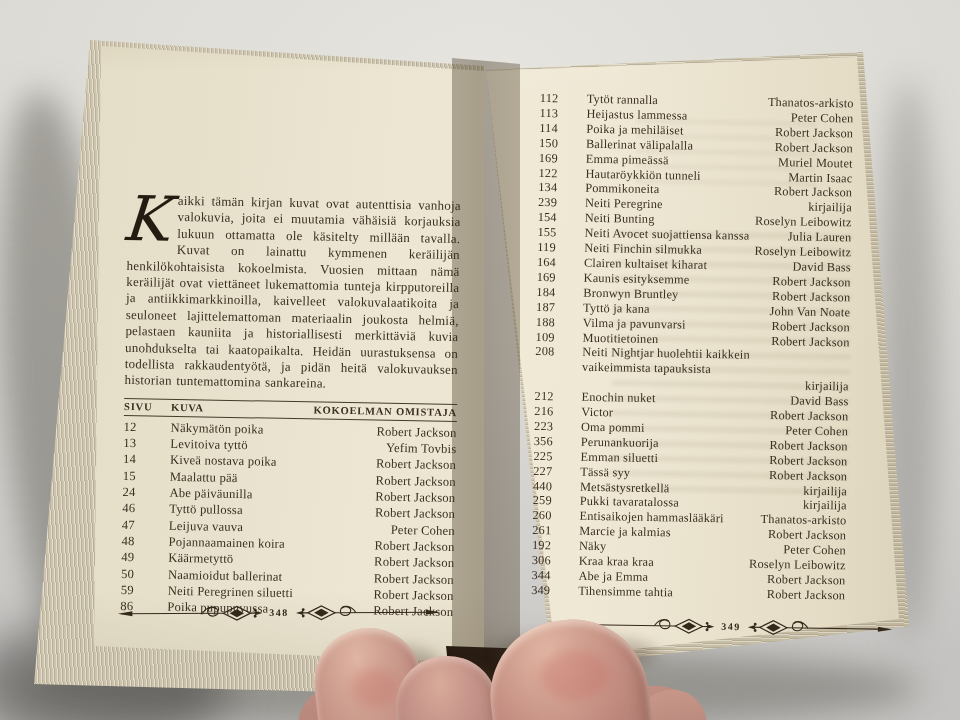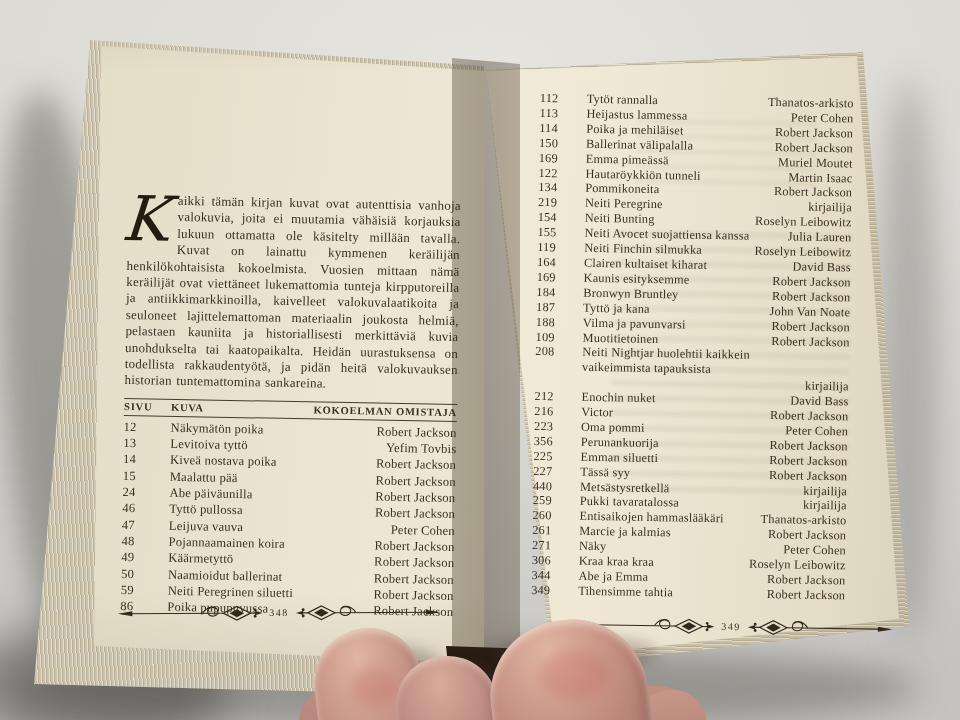--- a/index.html
+++ b/index.html
@@ -71,21 +71,21 @@
   .tbl-head .h-owner{justify-self:end;}
   .tbl{margin-top:3px;}
   .lp-text .line{line-height:16.3px;font-size:12.6px;}
   .rp-text .line{line-height:14.9px;font-size:12.3px;}
   .line{display:grid;grid-template-columns:30px 1fr auto;column-gap:17px;letter-spacing:.2px;}
   .line .ow{justify-self:end;text-align:right;white-space:nowrap;}
 
   
   .orn-row{position:absolute;display:flex;align-items:center;gap:5px;color:#32281b;}
   .orn-row svg{flex:1 1 aupx;height:20px;}
-  .orn-num{font-size:10px;font-weight:normal;letter-spacing:1.5px;line-height:1;padding:0 1px;}
+  .orn-num{font-size:10px;font-weight:bold;letter-spacing:1.5px;line-height:1;padding:0 1px;}
   .lp-orn{left:116px;top:603px;width:326px;transform:rotate(-0.3deg);}
   .rp-orn{left:568px;top:617px;width:337px;transform:rotate(0.9deg);}
   .flip{transform:scaleX(-1);}
 
   
   .tipshadow{position:absolute;border-radius:50%;background:rgba(82,62,50,.32);filter:blur(7px);}
   .ts-a{left:330px;top:645px;width:110px;height:34px;}
   .ts-b{left:404px;top:668px;width:100px;height:30px;}
   .ts-c{left:498px;top:636px;width:160px;height:36px;}
   .palm{left:298px;top:686px;width:400px;height:90px;border-radius:40px 40px 0 0;
@@ -263,21 +263,21 @@
           <span class="pg">122</span>
           <span class="ti">Hautaröykkiön tunneli</span>
           <span class="ow">Martin Isaac</span>
         </div>
         <div class="line">
           <span class="pg">134</span>
           <span class="ti">Pommikoneita</span>
           <span class="ow">Robert Jackson</span>
         </div>
         <div class="line">
-          <span class="pg">219</span>
+          <span class="pg">239</span>
           <span class="ti">Neiti Peregrine</span>
           <span class="ow">kirjailija</span>
         </div>
         <div class="line">
           <span class="pg">154</span>
           <span class="ti">Neiti Bunting</span>
           <span class="ow">Roselyn Leibowitz</span>
         </div>
         <div class="line">
           <span class="pg">155</span>
@@ -378,21 +378,21 @@
           <span class="pg">260</span>
           <span class="ti">Entisaikojen hammaslääkäri</span>
           <span class="ow">Thanatos-arkisto</span>
         </div>
         <div class="line">
           <span class="pg">261</span>
           <span class="ti">Marcie ja kalmias</span>
           <span class="ow">Robert Jackson</span>
         </div>
         <div class="line">
-          <span class="pg">271</span>
+          <span class="pg">192</span>
           <span class="ti">Näky</span>
           <span class="ow">Peter Cohen</span>
         </div>
         <div class="line">
           <span class="pg">306</span>
           <span class="ti">Kraa kraa kraa</span>
           <span class="ow">Roselyn Leibowitz</span>
         </div>
         <div class="line">
           <span class="pg">344</span>

